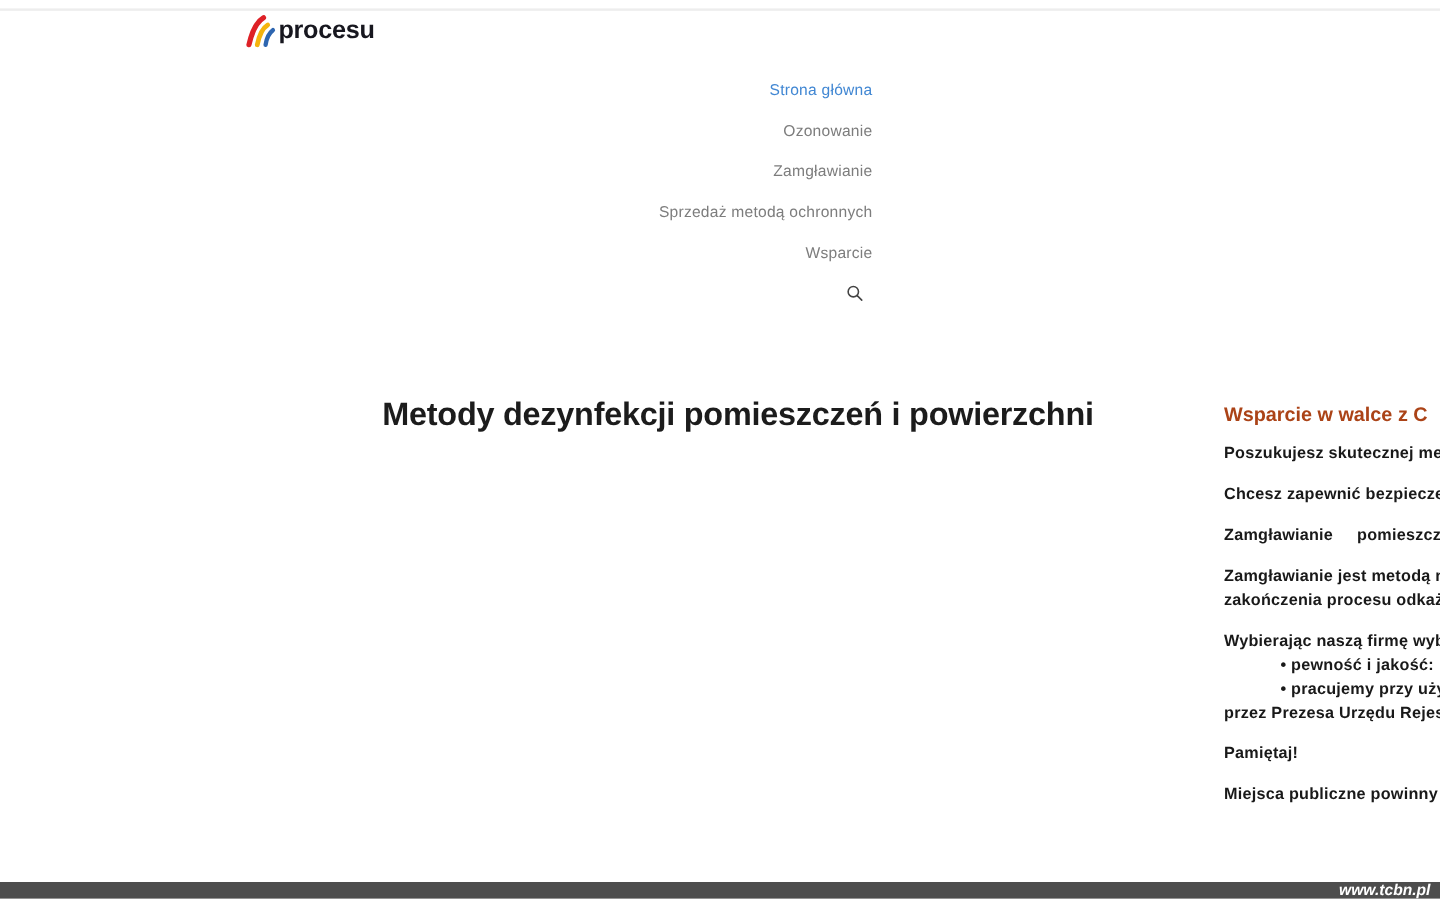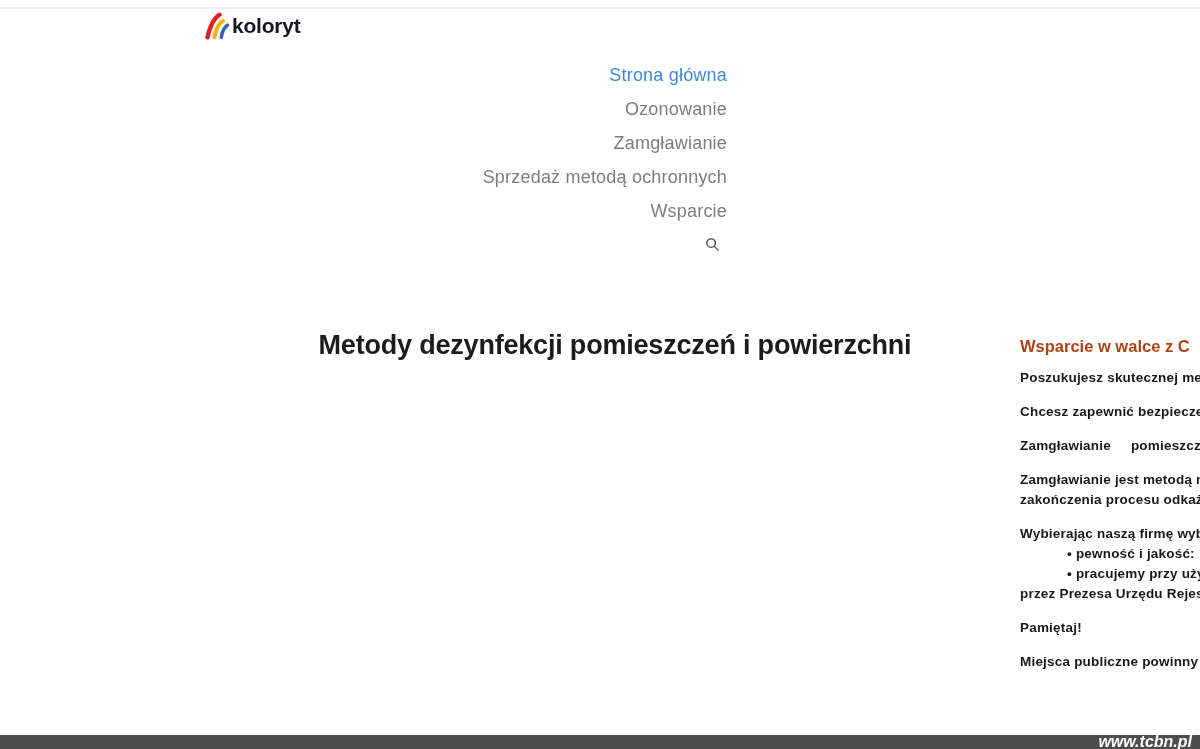--- a/index.html
+++ b/index.html
@@ -25,21 +25,21 @@
     font-size:21px;font-weight:bold;color:#17171f;
     letter-spacing:-0.2px;
   }
   
   .nav{
     position:absolute;top:67px;right:473px;
     display:flex;flex-direction:column;align-items:flex-end;
     gap:18px;
   }
   .nav-item{
-    font-size:18px;color:#7d7d7d;height:16px;line-height:16px;
+    font-size:13px;color:#7d7d7d;height:16px;line-height:16px;
     letter-spacing:0.2px;cursor:pointer;white-space:nowrap;
   }
   .nav-item.active{color:#4187d3;}
   .nav-search{
     width:15px;height:15px;margin-right:7px;cursor:pointer;
   }
   
   .page-title{
     position:absolute;top:330px;left:0;width:1200px;
     text-align:center;
@@ -65,36 +65,36 @@
   .line{display:block;}
   .line.indent{padding-left:47px;}
   .line.spread{word-spacing:16px;}
   
   .footer-bar{
     position:absolute;left:0;bottom:0;width:100%;height:14px;
     background:#4d4d4d;
     display:flex;align-items:center;justify-content:flex-end;
   }
   .footer-site{
-    color:#ffffff;font-size:16px;font-weight:bold;font-style:italic;
+    color:#ffffff;font-size:13px;font-weight:bold;font-style:italic;
     padding-right:8px;line-height:14px;
   }
 </style>
 </head>
 <body>
 
 <div class="top-line"></div>
 
 <div class="logo">
   <svg class="logo-icon" viewBox="0 0 30 30" aria-hidden="true">
     <path d="M4,28 C7,15 11,6 18,2" stroke="#de2127" stroke-width="5" fill="none" stroke-linecap="round"></path>
     <path d="M12,28 C14,18 17,12 22,9" stroke="#f5b40e" stroke-width="4.6" fill="none" stroke-linecap="round"></path>
     <path d="M20,28 C21,21 23,17 27,14" stroke="#2e66b0" stroke-width="4.2" fill="none" stroke-linecap="round"></path>
   </svg>
-  <span class="logo-text">koloryt</span>
+  <span class="logo-text">procesu</span>
 </div>
 
 <nav class="nav">
   <div class="nav-item active">Strona główna</div>
   <div class="nav-item">Ozonowanie</div>
   <div class="nav-item">Zamgławianie</div>
   <div class="nav-item">Sprzedaż metodą ochronnych</div>
   <div class="nav-item">Wsparcie</div>
   <svg class="nav-search" viewBox="0 0 16 16">
     <circle cx="6.5" cy="6.5" r="4.6" stroke="#444444" stroke-width="1.4" fill="none"></circle>

